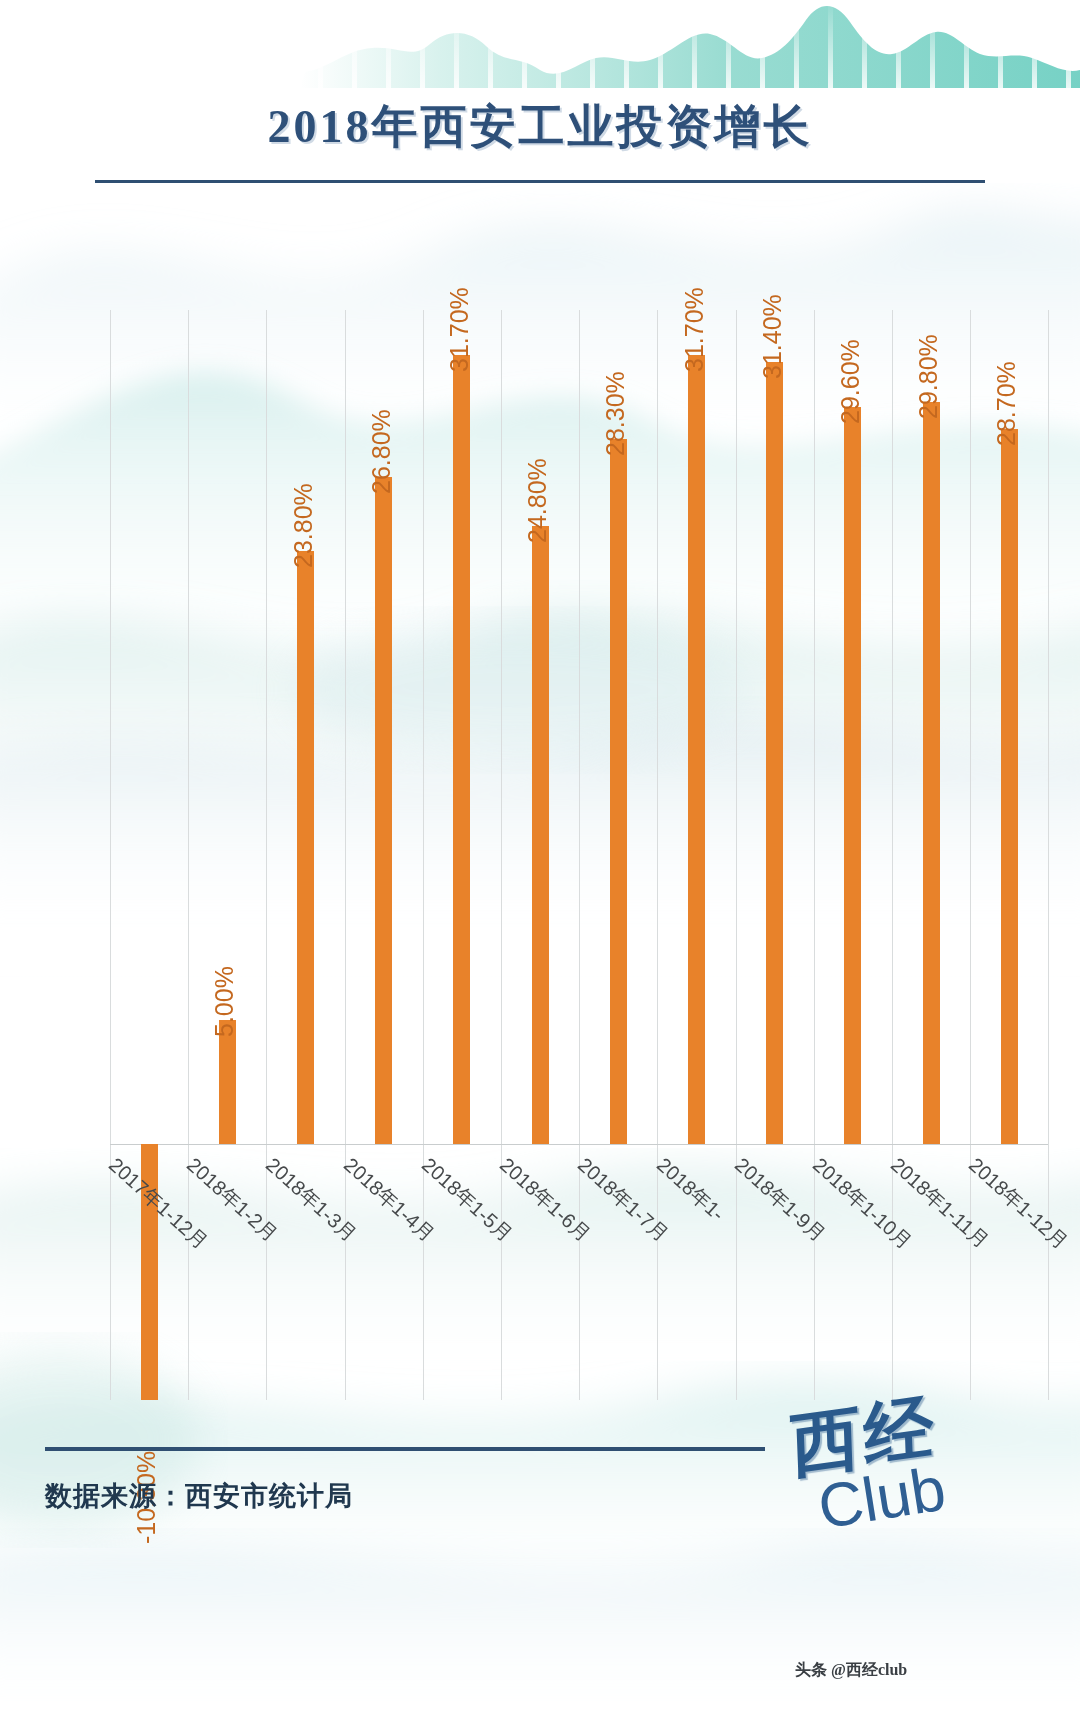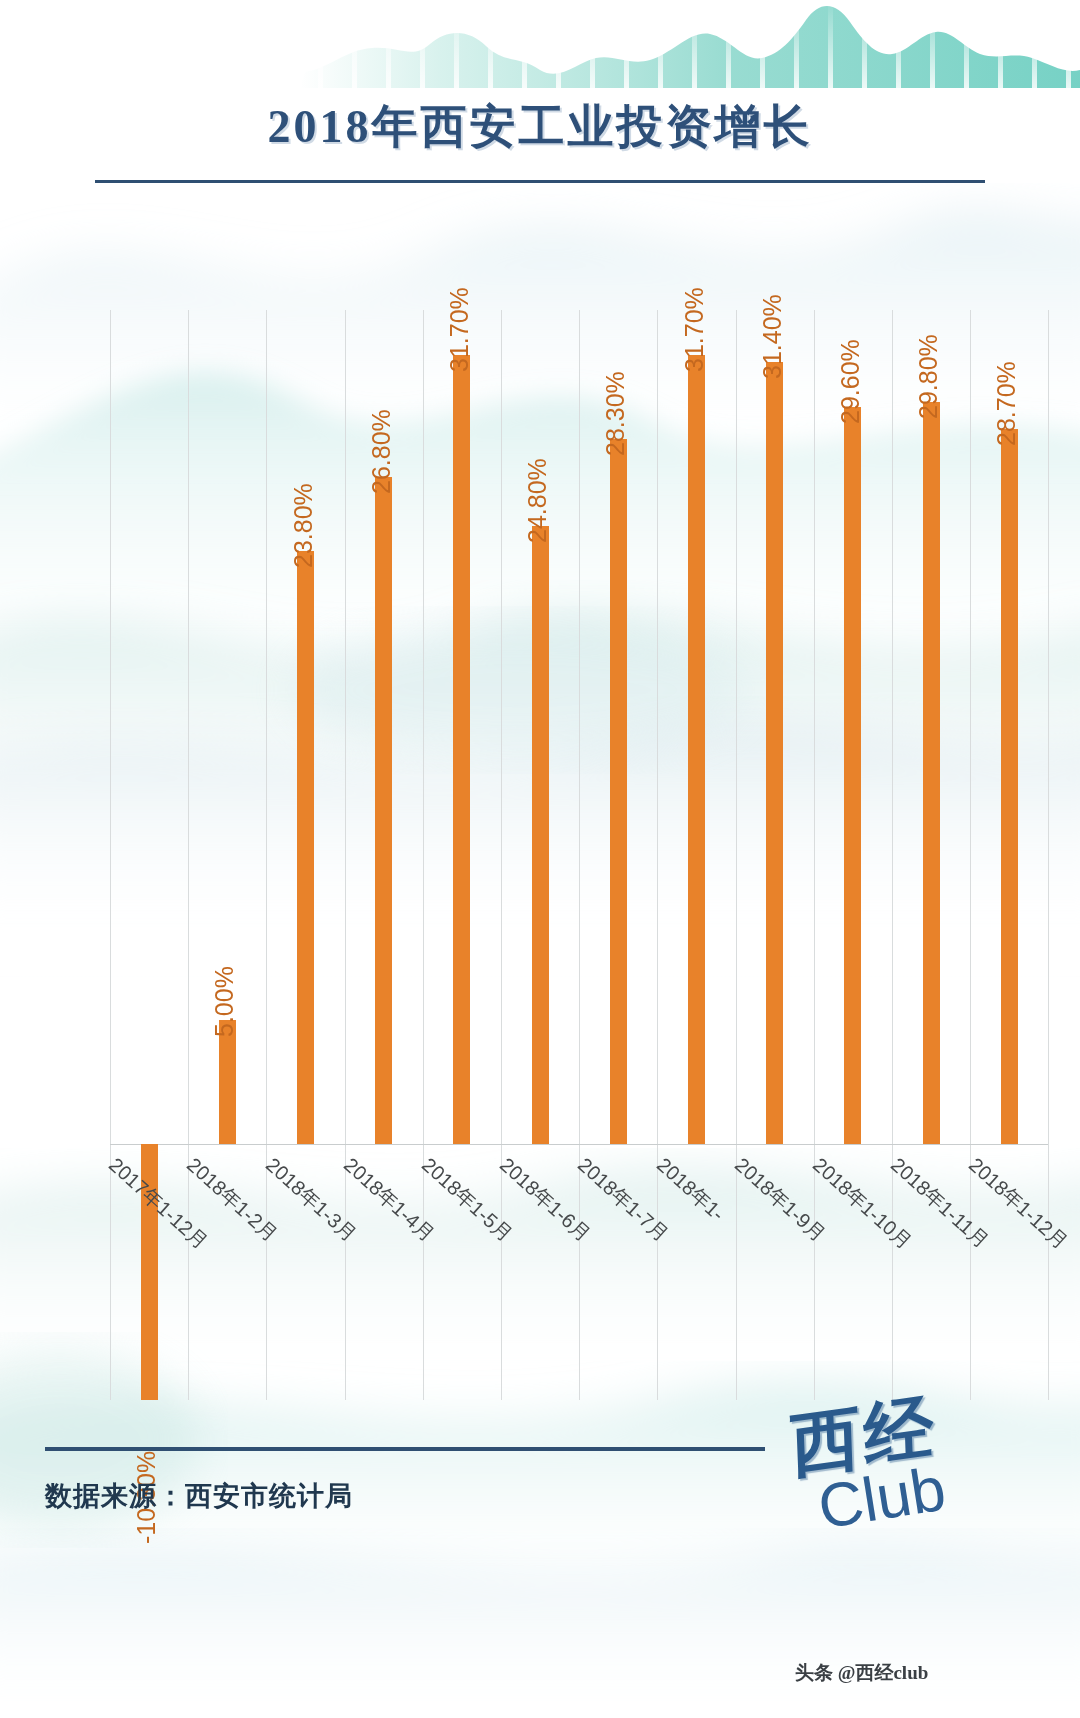--- a/index.html
+++ b/index.html
@@ -42,21 +42,21 @@
             background:#2f4f72;z-index:6;}
   #source{position:absolute;left:45px;top:1478px;font-family:"Liberation Serif",serif;
           font-weight:bold;font-size:27px;color:#20384f;z-index:6;letter-spacing:1px;}
 
   #logo{position:absolute;left:790px;top:1390px;width:230px;height:180px;z-index:6;}
   #logo .cn{position:absolute;left:0;top:0;font-family:"Liberation Serif",serif;
             font-weight:bold;font-size:70px;color:#2a5a8c;letter-spacing:4px;
             transform:rotate(-8deg) skewX(-6deg);text-shadow:2px 2px 1px rgba(42,90,140,.4);}
   #logo .club{position:absolute;left:28px;top:72px;font-size:62px;color:#2f5f93;
               font-family:"Liberation Sans",sans-serif;transform:rotate(-9deg);}
-  #watermark{position:absolute;left:795px;top:1660px;font-size:19px;color:#3a3f44;
+  #watermark{position:absolute;left:795px;top:1660px;font-size:16px;color:#3a3f44;
              font-family:"Liberation Serif",serif;font-weight:bold;z-index:7;}
 </style>
 </head>
 <body>
 
 <div id="bg">
   <svg width="1080" height="1718" viewBox="0 0 1080 1718">
     <defs>
       <linearGradient id="gA" x1="0" y1="0" x2="0" y2="1">
         <stop offset="0%" stop-color="#b9e3e0" stop-opacity="0.55"></stop>

